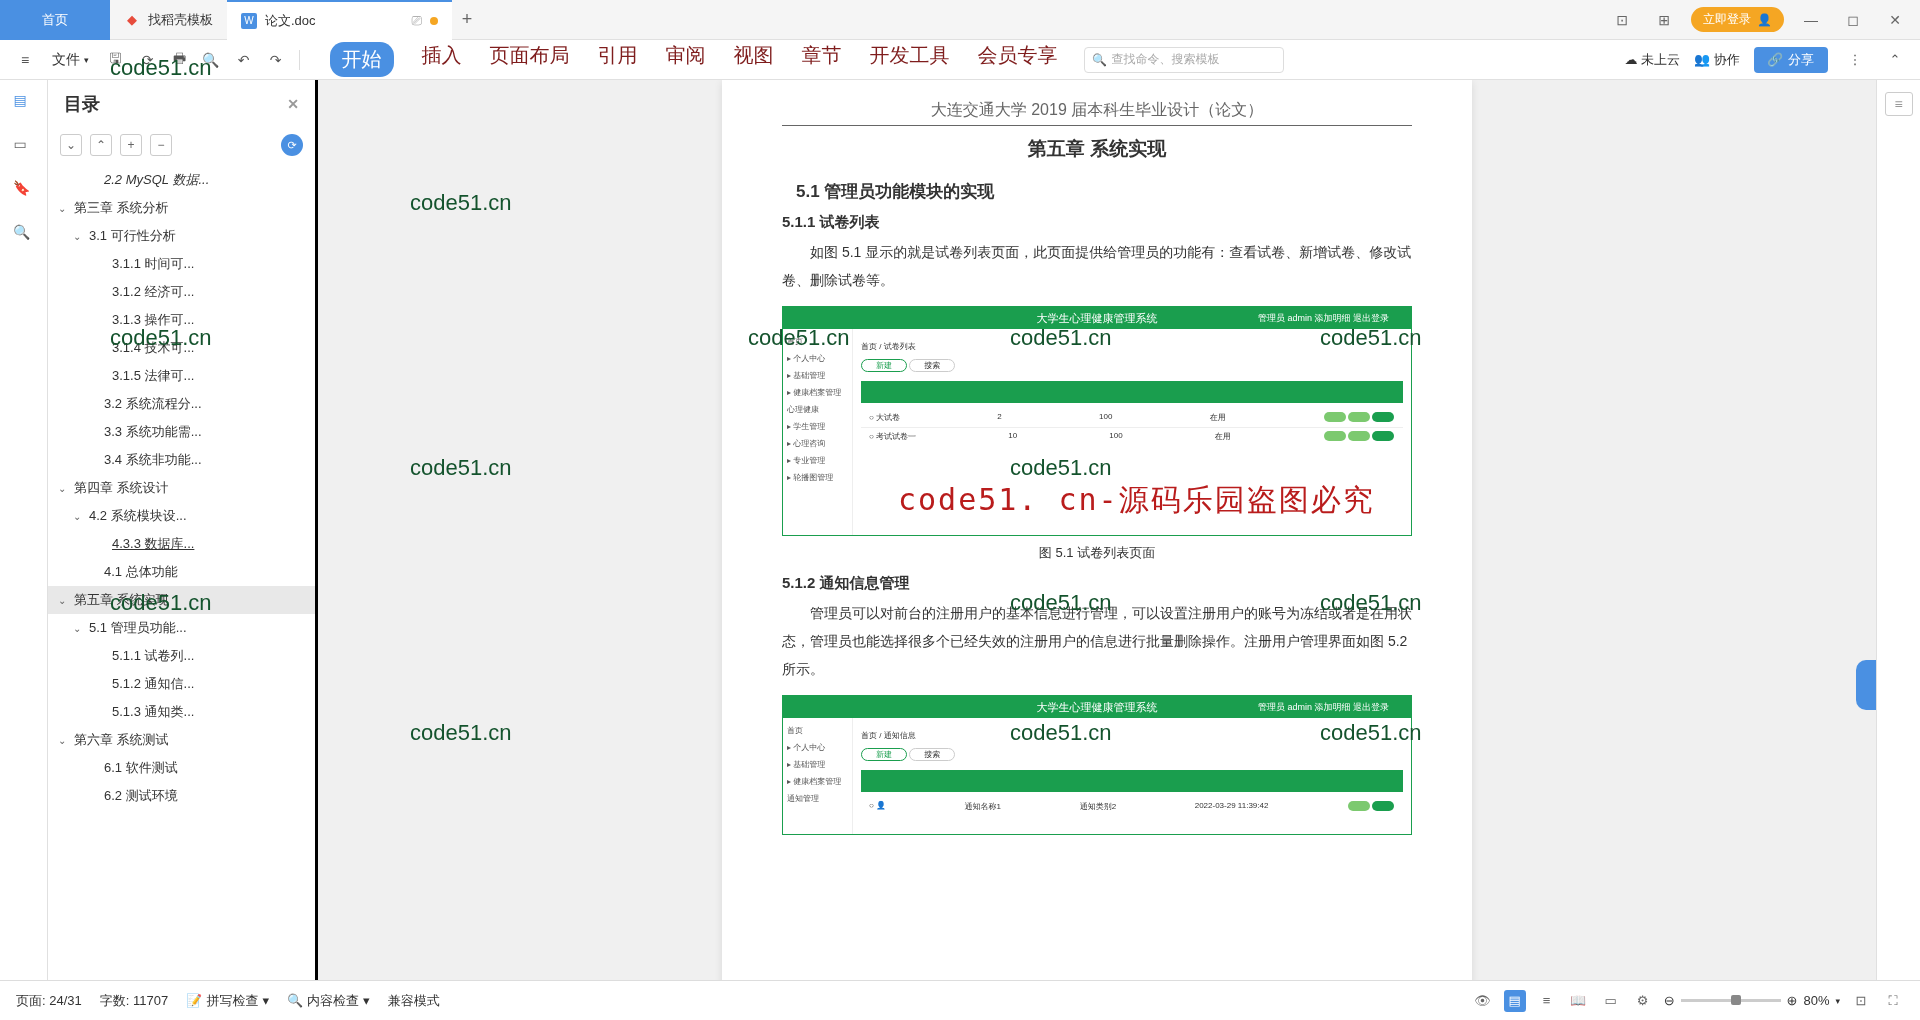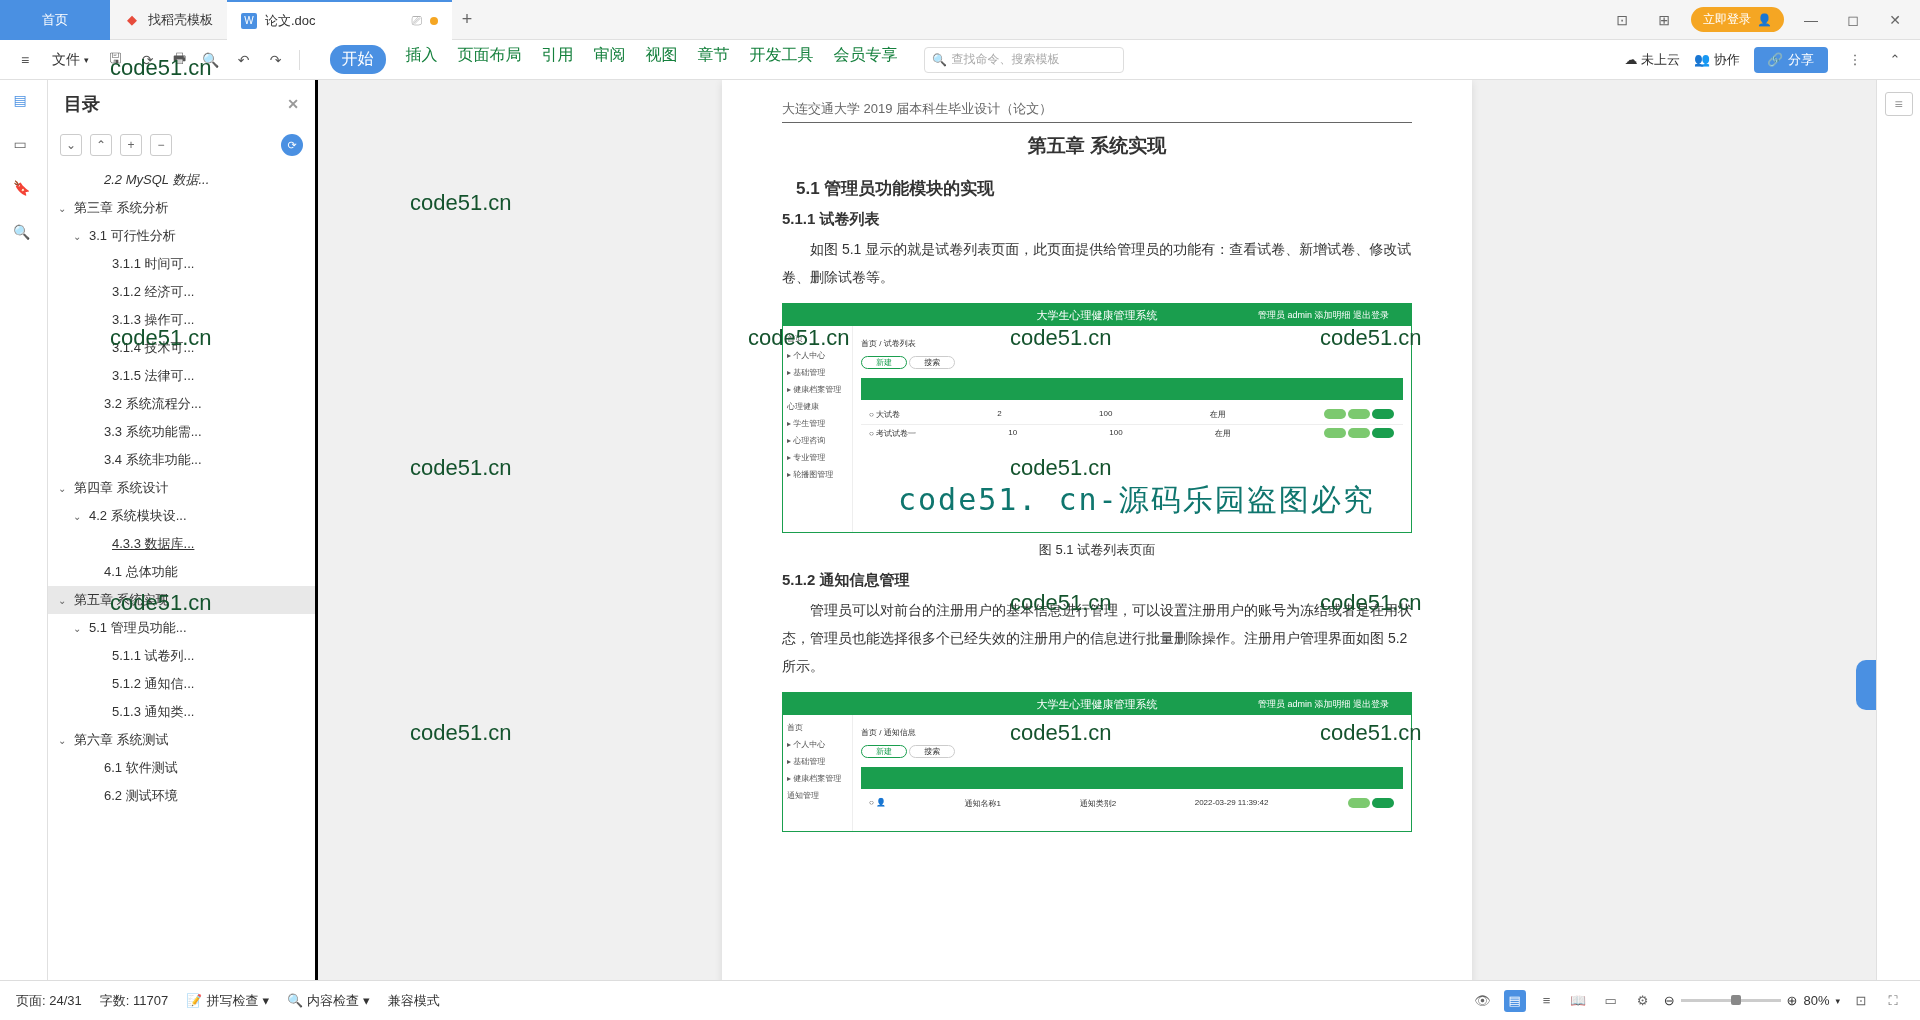--- a/index.html
+++ b/index.html
@@ -11,60 +11,60 @@
 .tab-icon{width:16px;height:16px;display:inline-flex;align-items:center;justify-content:center}
 .tab-add{width:30px;text-align:center;font-size:18px;color:#666}
 .orange-dot{width:8px;height:8px;border-radius:50%;background:#f5a623}
 .titlebar-right{margin-left:auto;display:flex;align-items:center;gap:12px;padding-right:10px}
 .login-btn{background:#f5a623;color:#fff;padding:4px 12px;border-radius:14px;font-size:12px;display:flex;align-items:center;gap:6px}
 .winbtn{width:30px;text-align:center;color:#666;font-size:14px}
 .toolbar{height:40px;display:flex;align-items:center;border-bottom:1px solid #e0e0e0;padding:0 12px;gap:6px}
 .tbicon{width:26px;height:26px;display:flex;align-items:center;justify-content:center;color:#555;cursor:pointer}
 .file-btn{display:flex;align-items:center;gap:4px;padding:0 8px;color:#333;font-size:14px}
 .divider{width:1px;height:20px;background:#ddd;margin:0 4px}
-.menubar{display:flex;gap:20px;margin-left:20px;font-size:16px}
-.menu-item{color:#15803d;cursor:pointer}
+.menubar{display:flex;gap:28px;margin-left:20px;font-size:20px}
+.menu-item{color:#7f1d1d;cursor:pointer}
 .menu-item.on{background:#4a90e2;color:#fff;padding:4px 12px;border-radius:14px}
 .search-box{margin-left:20px;width:200px;height:26px;border:1px solid #ddd;border-radius:4px;padding:0 8px;display:flex;align-items:center;color:#aaa;font-size:12px;gap:4px}
 .toolbar-right{margin-left:auto;display:flex;align-items:center;gap:14px;font-size:13px}
 .share-btn{background:#4a90e2;color:#fff;padding:4px 14px;border-radius:4px;display:flex;align-items:center;gap:4px}
 .body{display:flex;height:900px}
 .sidebar-icons{width:48px;border-right:1px solid #e0e0e0;display:flex;flex-direction:column;align-items:center;padding-top:12px;gap:24px;color:#666}
 .sidebar-icons .sicon{width:20px;height:20px}
 .outline{width:270px;border-right:3px solid #000000;display:flex;flex-direction:column;overflow:hidden}
 .outline-head{display:flex;align-items:center;padding:12px 16px;font-size:18px;font-weight:bold}
 .outline-close{margin-left:auto;color:#999;font-size:14px}
 .outline-tools{display:flex;align-items:center;padding:6px 12px;gap:8px}
 .otool{width:22px;height:22px;border:1px solid #ccc;border-radius:3px;display:flex;align-items:center;justify-content:center;font-size:12px;color:#666}
 .osync{margin-left:auto;width:22px;height:22px;border-radius:50%;background:#4a90e2;color:#fff;display:flex;align-items:center;justify-content:center;font-size:11px}
 .outline-list{flex:1;overflow-y:auto;padding:4px 0;font-size:13px}
 .oli{padding:5px 8px 5px 16px;cursor:pointer;white-space:nowrap;overflow:hidden;text-overflow:ellipsis;display:flex;align-items:center;gap:4px}
 .oli.selected{background:#e8e8e8}
 .ochev{font-size:10px;color:#666;display:inline-block;width:12px}
 .doc-area{flex:1;background:#f0f0f0;position:relative;overflow:hidden}
 .page{width:750px;min-height:1000px;background:#fff;margin:0 auto;padding:20px 60px;box-shadow:0 2px 8px rgba(0,0,0,.1);position:relative}
-.page-head{text-align:left;font-size:13px;color:#666;border-bottom:1px solid #666;padding-bottom:4px;margin-bottom:10px}
+.page-head{text-align:center;font-size:16px;color:#666;border-bottom:1px solid #666;padding-bottom:4px;margin-bottom:10px}
 .ch-title{text-align:center;font-size:19px;font-weight:bold;margin:8px 0 18px}
 .h2{font-size:17px;font-weight:bold;margin:14px 14px 8px}
 .h3{font-size:15px;font-weight:bold;margin:10px 0 6px}
 .para{font-size:14px;line-height:2;text-indent:2em}
 .fig{margin:12px 0}
 .fig-img{border:1px solid #1a9e4e;background:#fff;height:230px;position:relative}
 .fig-header{height:22px;background:#1a9e4e;color:#fff;font-size:11px;display:flex;align-items:center;justify-content:center;position:relative}
 .fig-header .r{position:absolute;right:22px;font-size:9px}
 .fig-body{display:flex;height:calc(100% - 22px)}
 .fig-side{width:70px;border-right:1px solid #eee;font-size:8px;padding:4px}
 .fig-side div{padding:3px 0;color:#555}
 .fig-main{flex:1;padding:8px;font-size:8px}
 .fig-bar{height:22px;background:#1a9e4e;margin:6px 0}
 .fig-pill{display:inline-block;width:22px;height:10px;border-radius:5px;background:#7cc96f;margin:0 1px}
 .fig-pill.b{background:#1a9e4e}
 .fig-cap{text-align:center;font-size:13px;margin-top:8px}
 .watermark{position:absolute;color:#14532d;font-size:22px;pointer-events:none}
-.red-overlay{position:absolute;color:#0f766e;font-size:30px;font-weight:500;letter-spacing:2px;top:400px;left:580px;pointer-events:none;font-family:monospace}
+.red-overlay{position:absolute;color:#b91c1c;font-size:30px;font-weight:500;letter-spacing:2px;top:400px;left:580px;pointer-events:none;font-family:monospace}
 .doc-icon{position:absolute;left:530px;top:92px;width:24px;height:24px;background:#d0d0d0;border-radius:3px}
 .right-panel{width:44px;border-left:1px solid #e0e0e0;display:flex;flex-direction:column;align-items:center;padding-top:12px;gap:18px;color:#999}
 .right-btn{width:28px;height:24px;border:1px solid #ccc;border-radius:3px;display:flex;align-items:center;justify-content:center}
 .feedback-tab{position:absolute;right:0;top:580px;width:20px;height:50px;background:#4a90e2;border-radius:10px 0 0 10px}
 .statusbar{height:40px;border-top:1px solid #ddd;display:flex;align-items:center;padding:0 16px;gap:18px;font-size:13px;color:#333;background:#fff}
 .sb-item{display:flex;align-items:center;gap:4px}
 .sb-right{margin-left:auto;display:flex;align-items:center;gap:10px}
 .sb-icon{width:22px;height:22px;display:flex;align-items:center;justify-content:center;color:#666}
 .sb-icon.active{background:#4a90e2;color:#fff;border-radius:3px}
 .zoom{display:flex;align-items:center;gap:6px}

